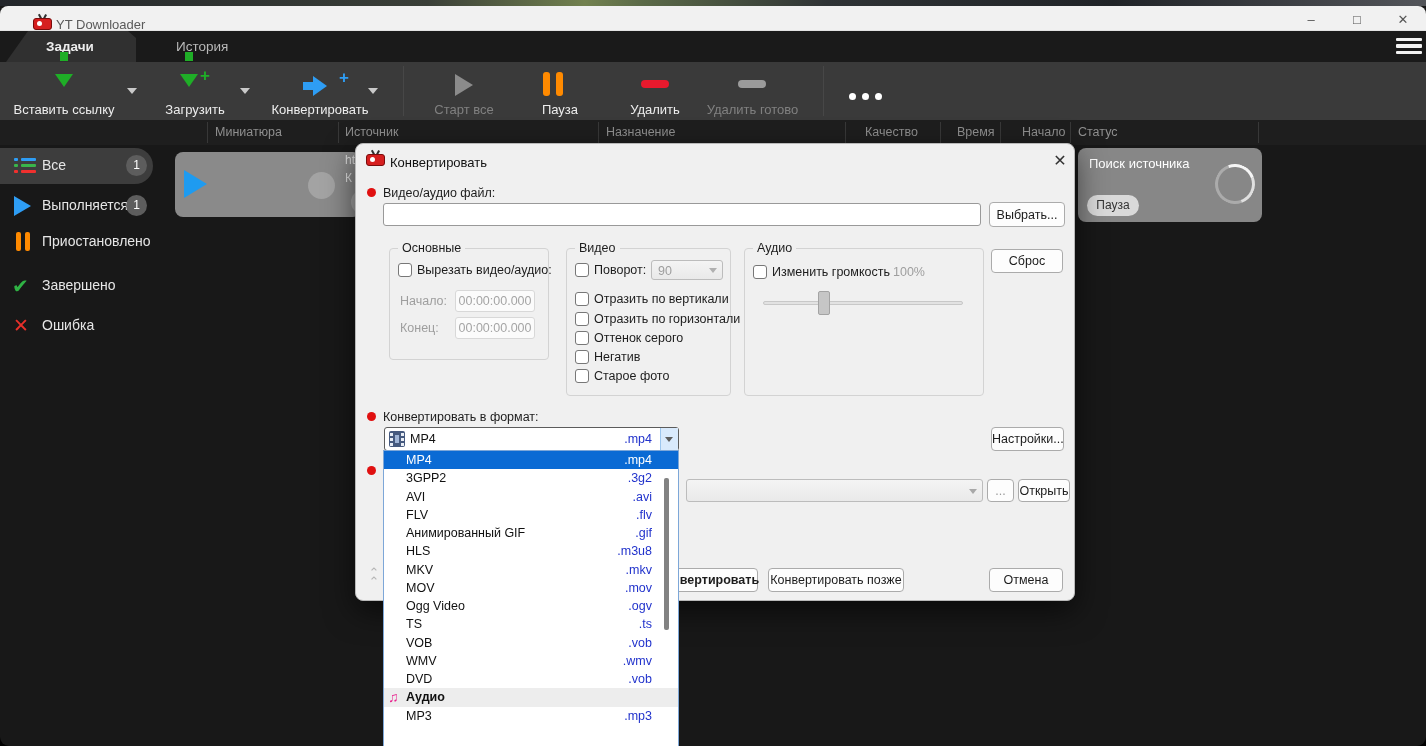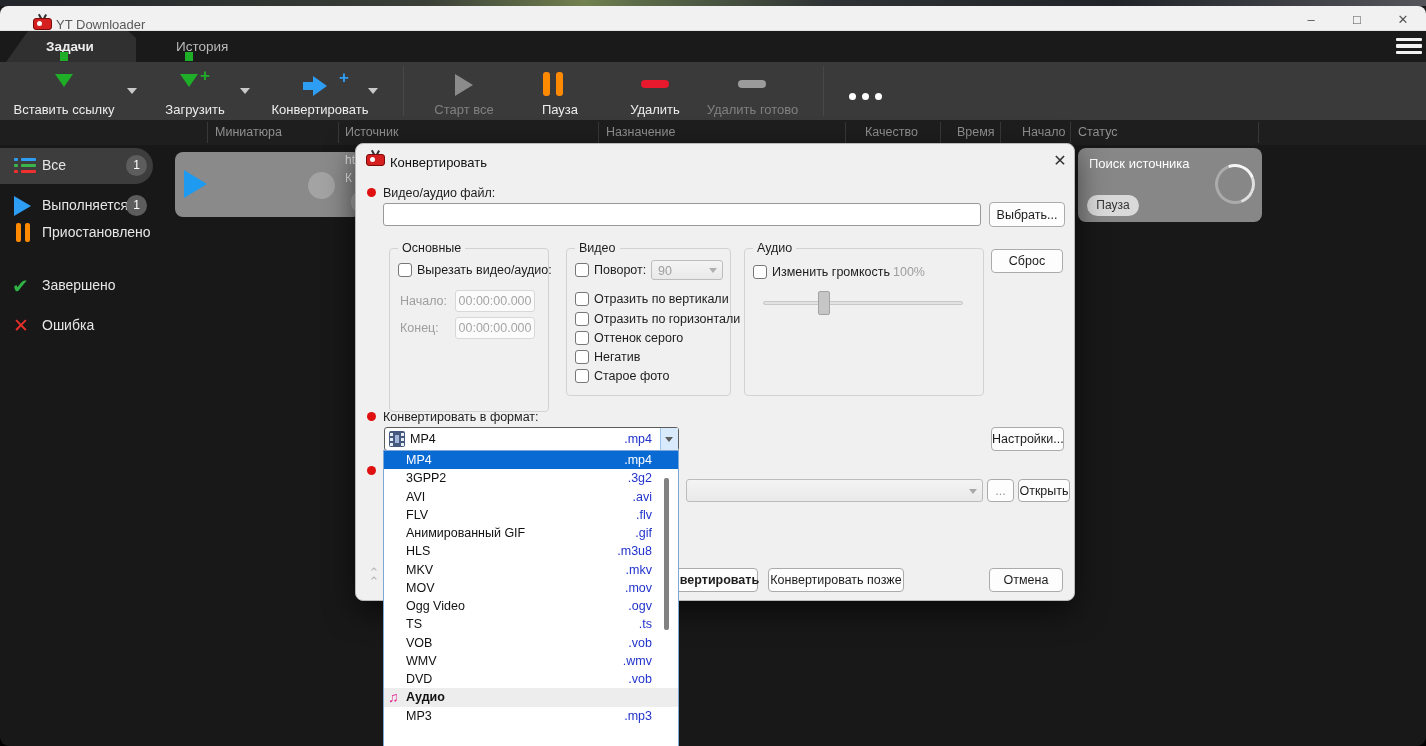--- a/index.html
+++ b/index.html
@@ -238,21 +238,21 @@
         <i style="left:7px; top:13px; width:15px; background:#f0302e;"></i>
     </div>
     <span class="side-label">Все</span>
     <span class="badge">1</span>
   </div>
   <div class="abs side-item" style="top:188px;">
     <div class="icon-run"></div>
     <span class="side-label">Выполняется</span>
     <span class="badge">1</span>
   </div>
-  <div class="abs side-item" style="top:215px;">
+  <div class="abs side-item" style="top:224px;">
     <div class="icon-pausey"><i></i><i></i></div>
     <span class="side-label">Приостановлено</span>
   </div>
   <div class="abs side-item" style="top:268px;">
     <div class="icon-check">✔</div>
     <span class="side-label">Завершено</span>
   </div>
   <div class="abs side-item" style="top:308px;">
     <div class="icon-x">✕</div>
     <span class="side-label">Ошибка</span>
@@ -281,21 +281,21 @@
         <div class="tv-screen"></div>
     </div>
     <div class="dlg-title">Конвертировать</div>
     <div class="dlg-close">✕</div>
 
     <div class="red-dot" style="left:11px; top:44px;"></div>
     <div class="dlg-label" style="left:27px; top:42px;">Видео/аудио файл:</div>
     <div class="txt-input" style="left:27px; top:59px; width:598px; height:23px;"></div>
     <button class="btn" style="left:633px; top:58px; width:76px; height:25px;">Выбрать...</button>
 
-    <div class="groupbox" style="left:33px; top:104px; width:160px; height:164px;text-decoration:underline;">
+    <div class="groupbox" style="left:33px; top:104px; width:160px; height:112px;text-decoration:underline;">
       <span class="gb-title">Основные</span>
       <div class="cb" style="left:8px; top:14px;"></div>
       <div class="cb-label" style="left:27px; top:14px;">Вырезать видео/аудио:</div>
       <div class="gray-label" style="left:10px; top:45px;">Начало:</div>
       <div class="dis-input" style="left:65px; top:41px; width:80px; height:22px; line-height:20px;">00:00:00.000</div>
       <div class="gray-label" style="left:10px; top:72px;">Конец:</div>
       <div class="dis-input" style="left:65px; top:68px; width:80px; height:22px; line-height:20px;">00:00:00.000</div>
     </div>
 
     <div class="groupbox" style="left:210px; top:104px; width:165px; height:148px;">

